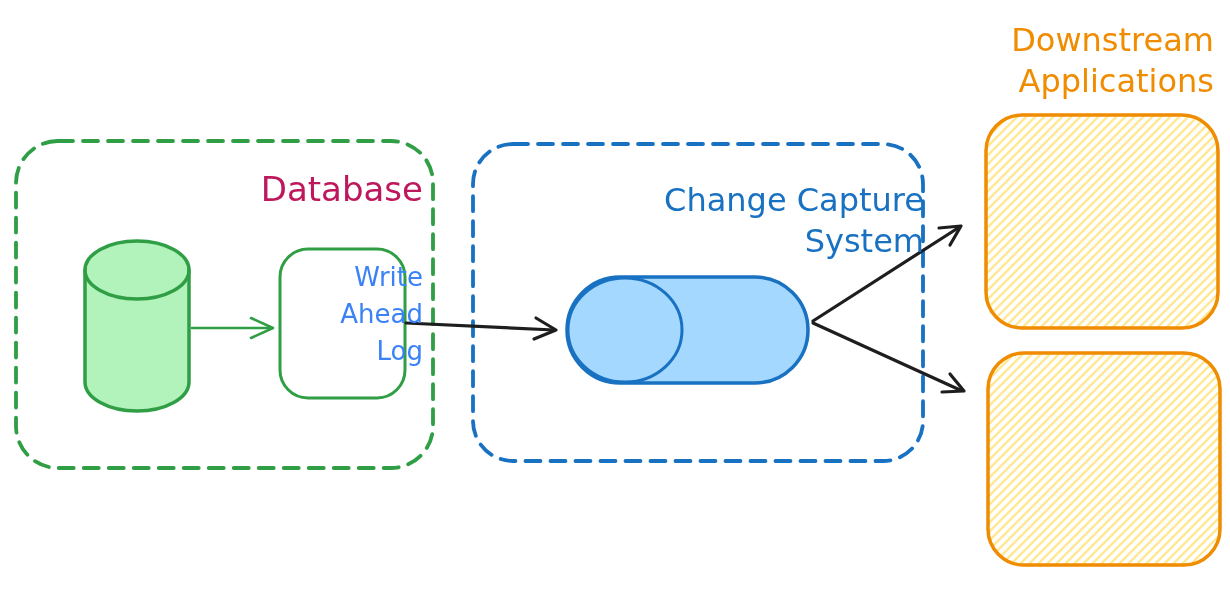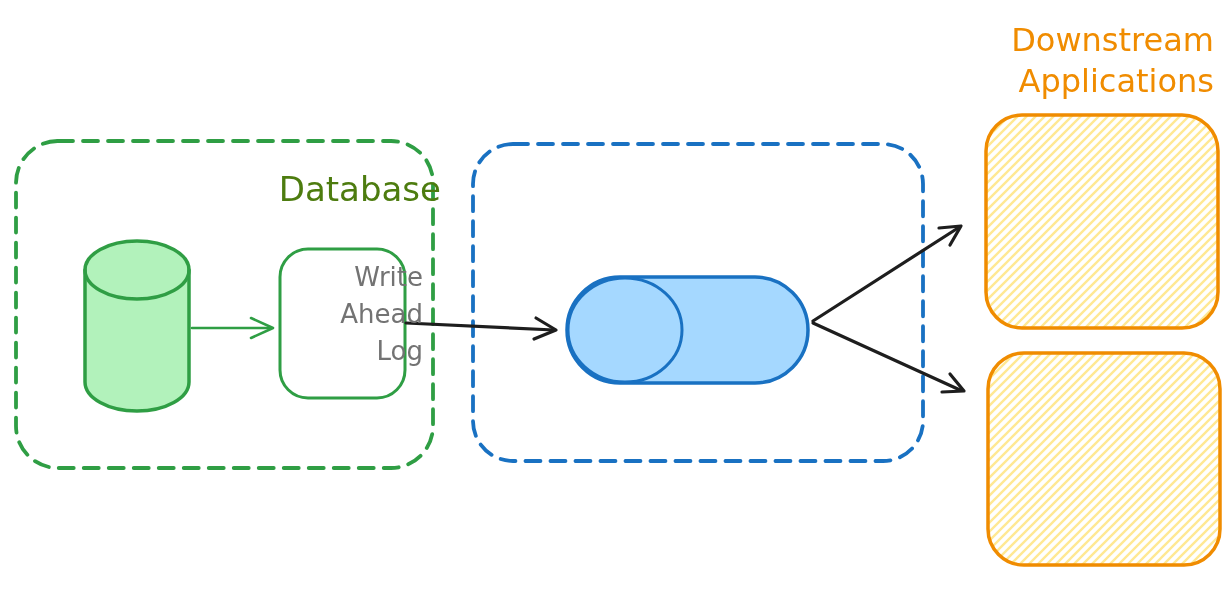--- a/index.html
+++ b/index.html
@@ -15,28 +15,28 @@
     position: absolute;
     left: 0; top: 0;
   }
   .label {
     position: absolute;
     text-align: right;
     white-space: pre-line;
     user-select: none;
   }
   .label-database {
-    left: 21px; top: 169px; width: 420px;
+    left: 3px; top: 169px; width: 420px;
     font-size: 34px; line-height: 40px;
-    color: #4d7c0f;
+    color: #be185d;
   }
   .label-wal {
     left: 279px; top: 259px; width: 144px;
     font-size: 26px; line-height: 37px;
-    color: #737373;
+    color: #3b82f6;
   }
   .label-ccs {
     left: 473px; top: 180px; width: 451px;
     font-size: 32px; line-height: 41px;
     color: #1971c2;
   }
   .label-downstream {
     left: 970px; top: 20px; width: 244px;
     font-size: 32px; line-height: 41px;
     color: #f08c00;
@@ -94,17 +94,19 @@
       <path d="M942,392 L964,391 L950,374"></path>
     </g>
   </svg>
 
   <div class="label label-database">Database</div>
 
   <div class="label label-wal">Write
 Ahead
 Log</div>
 
+  <div class="label label-ccs">Change Capture
+System</div>
 
   <div class="label label-downstream">Downstream
 Applications</div>
 
 </div>
 
 </body></html>

